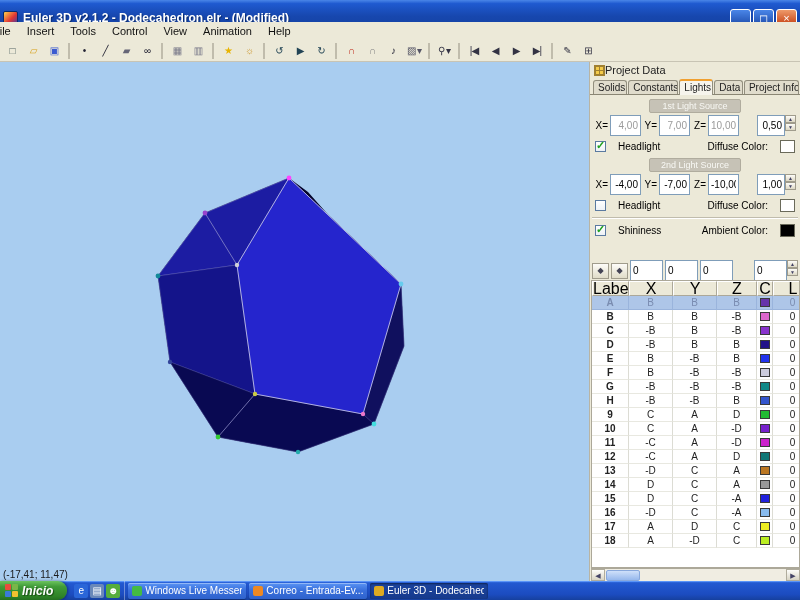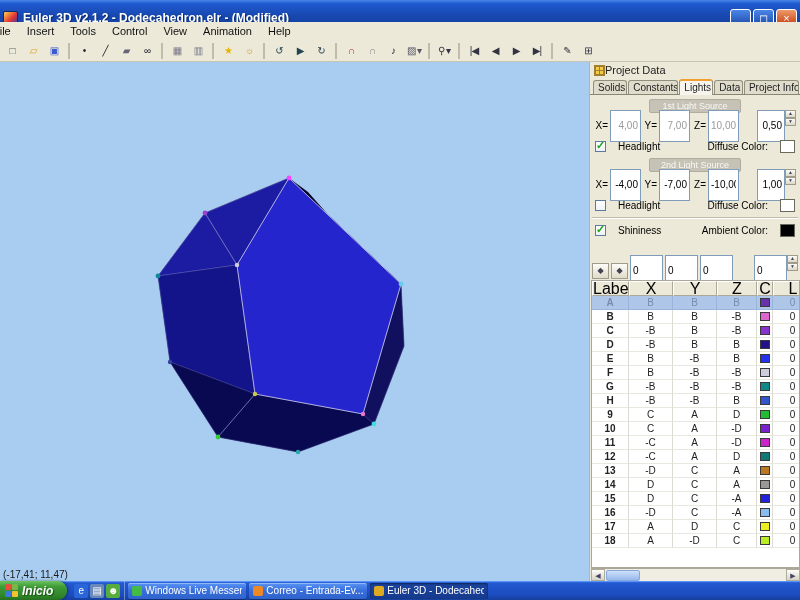--- a/index.html
+++ b/index.html
@@ -60,21 +60,21 @@
   .tab { font-size: 10px; padding: 1px 4px; border: 1px solid #928e7e; border-bottom: none;
     border-radius: 3px 3px 0 0; background: #e0dccc; margin-right: 1px; height: 14px;
     line-height: 12px; color: #222; white-space: nowrap; overflow: hidden; }
   .tab.active { background: #f6f4ec; height: 16px; border-top: 2px solid #f0a030; margin-bottom: -1px; }
 
   .lights { flex: none; height: 166px; font-size: 10px; padding-top: 2px; }
   .grp-caption { margin: 2px auto 2px; width: 92px; text-align: center; font-size: 9px;
     color: #f8f8f4; background: #c6c2b6; border: 1px solid #b0ac9e; border-radius: 2px; padding: 1px 0; }
   .xyz-row { display: flex; align-items: center; padding: 0 4px; gap: 2px; height: 21px; }
   .xyz-row label { font-size: 10px; width: 14px; text-align: right; }
-  .num-input { width: 31px; height: 32px; border: 1px solid #7f9db9; background: #fff;
+  .num-input { width: 31px; height: 21px; border: 1px solid #7f9db9; background: #fff;
     font-size: 10px; padding: 0 2px; text-align: right; font-family: "Liberation Sans", sans-serif; }
   .num-input.dim { color: #9a9a9a; }
   .spin { display: flex; margin-left: auto; }
   .spin .num-input { width: 28px; text-align: right; }
   .spin-btns { width: 11px; display: flex; flex-direction: column; }
   .spin-btns button { height: 8px; font-size: 5px; line-height: 5px; padding: 0;
     border: 1px solid #a09c8c; background: linear-gradient(#fdfcf8,#ddd8c4); color: #446; }
   .check-row { display: flex; align-items: center; padding: 0 5px; height: 20px; gap: 12px; }
   .checkbox { width: 11px; height: 11px; flex: none; border: 1px solid #5a7aa0;
     background: linear-gradient(#fff,#eef2f6); position: relative; }

